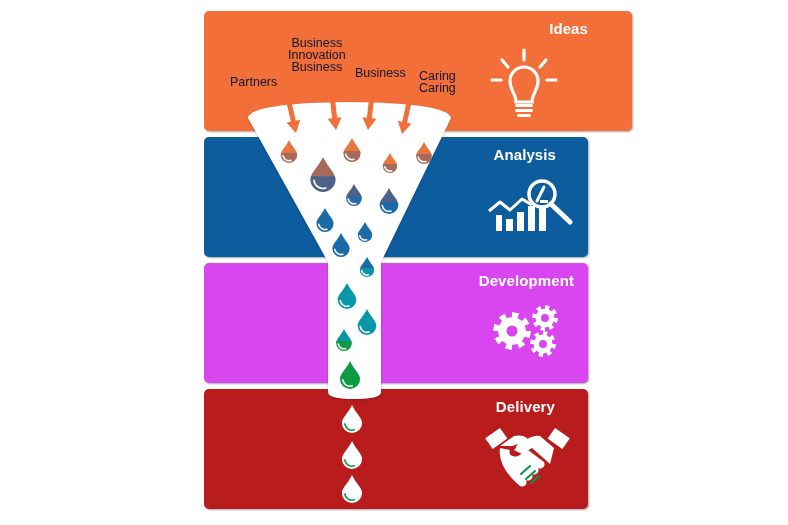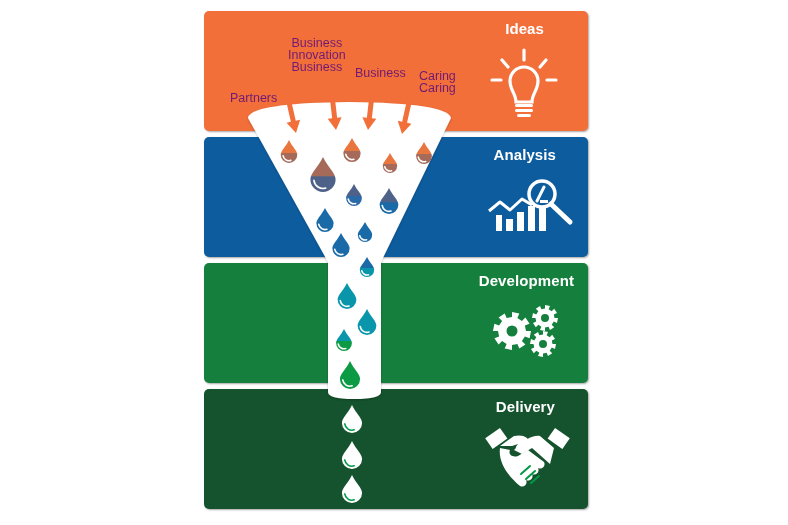--- a/index.html
+++ b/index.html
@@ -5,34 +5,34 @@
   html, body { margin: 0; padding: 0; }
   body {
     width: 788px; height: 525px; background: #ffffff; position: relative; overflow: hidden;
     font-family: "Liberation Sans", sans-serif;
   }
   .band {
     position: absolute; left: 204px; width: 384px; height: 120px;
     border-radius: 5px;
     box-shadow: 1px 1px 2px rgba(0,0,0,0.35);
   }
-  .band-ideas { top: 11px; background: #f26f3a; }
+  .band-ideas { top: 11px; background: #f26f3a; padding-left: 44px; }
   .band-analysis { top: 137px; background: #0d5c9e; }
-  .band-development { top: 263px; background: #15803d; }
-  .band-delivery { top: 389px; background: #14532d; }
+  .band-development { top: 263px; background: #d946ef; }
+  .band-delivery { top: 389px; background: #b91c1c; }
   .band-title {
     position: absolute; color: #ffffff; font-weight: bold; font-size: 15px;
     right: 14px; top: 9px; text-align: right; letter-spacing: 0.1px;
   }
   .band-ideas .band-title { right: 44px; }
   .band-analysis .band-title { right: 32px; margin-left: 36px; }
   .band-delivery .band-title { right: 33px; }
   .band-icon { position: absolute; }
   .source-label {
-    position: absolute; color: #701a75; font-size: 12.5px; line-height: 12px; text-align: center;
+    position: absolute; color: #0f172a; font-size: 12.5px; line-height: 12px; text-align: center;
   }
   #funnel-svg { position: absolute; left: 0; top: 0; }
 </style>
 </head>
 <body>
 
 <div class="band band-ideas">
   <div class="band-title">Ideas</div>
 </div>
 <div class="band band-analysis">
@@ -247,21 +247,21 @@
         <stop offset="0.56" stop-color="#ffffff"></stop>
         <stop offset="1" stop-color="#ffffff"></stop>
       </linearGradient>
       <g>
         <path d="M352,475 C356.032,483.4 362.08,487.88 362.08,492.92 A10.08,10.08 0 0 1 341.92,492.92 C341.92,487.88 347.968,483.4 352,475 Z" fill="url(#dg17)"></path>
         <path d="M344.7424,493.92 A7.2576,7.2576 0 0 0 354.17728,499.81472" fill="none" stroke="#009a47" stroke-width="1.6" stroke-linecap="round"></path>
       </g>
     </g>
 </svg>
 
-<div class="source-label" style="left:230px; top:92px;">
+<div class="source-label" style="left:230px; top:76px;">
   <span>Partners</span>
 </div>
 <div class="source-label" style="left:288px; top:37px;">
     <div>Business</div>
     <div>Innovation</div>
     <div>Business</div>
   </div>
 <div class="source-label" style="left:355px; top:67px;">
   <span>Business</span>
 </div>

